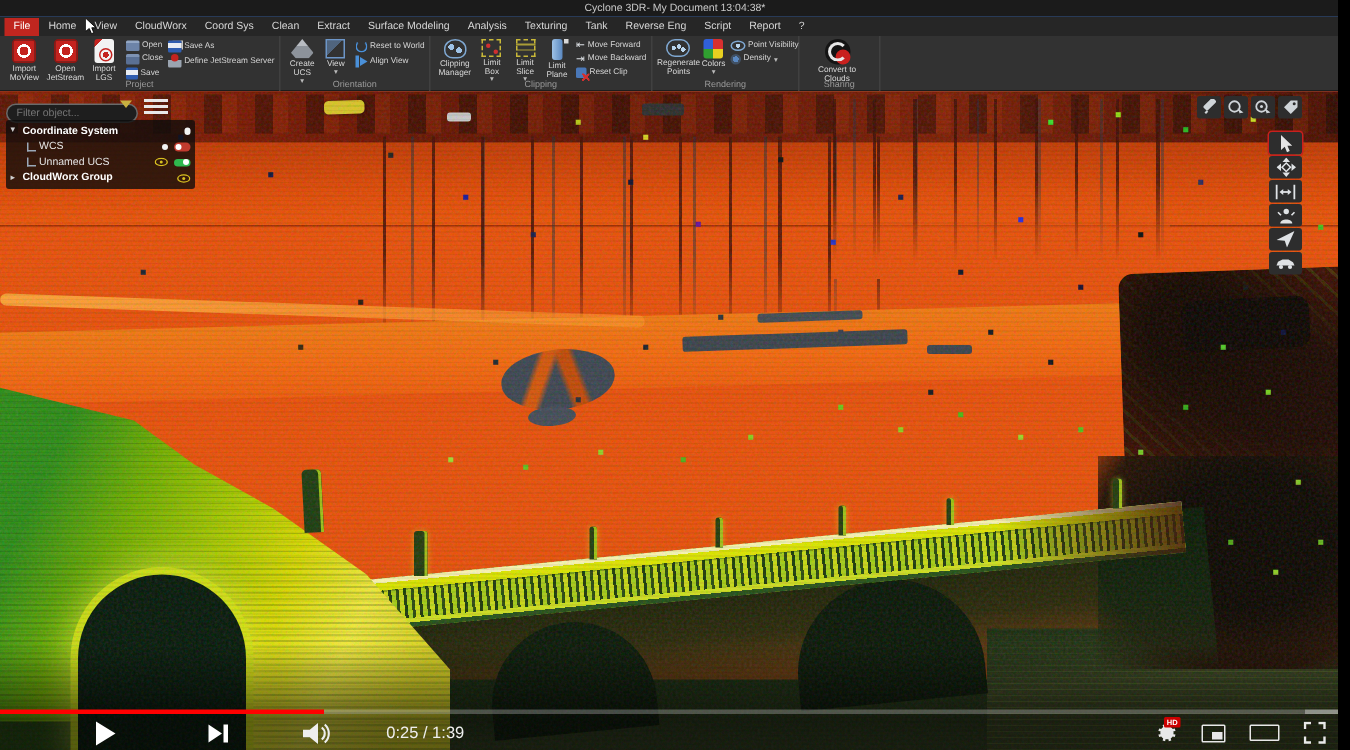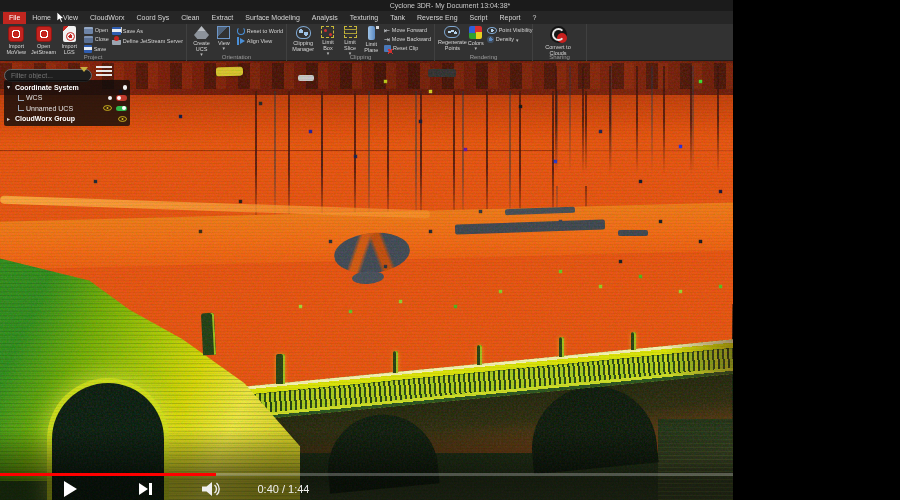--- a/index.html
+++ b/index.html
@@ -1,18 +1,18 @@
 <!DOCTYPE html>
 <html><head>
 <meta charset="utf-8">
 <style>
   * { margin:0; padding:0; box-sizing:border-box; }
   html,body { width:900px; height:500px; background:#000; overflow:hidden; }
   body { font-family:"Liberation Sans","DejaVu Sans",sans-serif; }
-  #app { position:relative; width:733px; height:500px; background:#3b82f6; overflow:hidden; }
+  #app { position:relative; width:892px; height:500px; background:#3b82f6; overflow:hidden; }
 
   
   .titlebar { position:absolute; top:0; left:0; width:900px; height:11px; background:#1b1b1b;
     color:#c9c9c9; font-size:7px; text-align:center; line-height:11px; }
 
   
   .menubar { position:absolute; top:11px; left:0; width:900px; height:13px; background:#262626;
     display:flex; align-items:center; padding-left:3px; }
   .mtab { color:#d6d6d6; font-size:7px; padding:1px 6px; line-height:10px; white-space:nowrap; cursor:default; }
   .mtab.active { background:#c0261f; color:#fff; }
@@ -526,21 +526,21 @@
     <div class="ctl next">
         <span class="t"></span>
         <span class="b"></span>
       </div>
     <div class="ctl vol">
       <svg width="22" height="16" viewBox="0 0 22 16">
           <path d="M2 5.5 h4.5 L12 1 v14 L6.5 10.5 H2 Z" fill="#eee"></path>
           <path d="M14.5 4 a5 5 0 0 1 0 8 M16.5 2 a8 8 0 0 1 0 12" stroke="#eee" stroke-width="1.4" fill="none"></path>
         </svg>
     </div>
-    <div class="time">0:40 / 1:44</div>
+    <div class="time">0:25 / 1:39</div>
     <div class="rctls">
       <div class="ctl">
         <svg width="15" height="15" viewBox="0 0 16 16">
             <path fill="#e8e8e8" d="M8 5.2A2.8 2.8 0 1 0 8 10.8 2.8 2.8 0 0 0 8 5.2zm6.6 4.1l-1.5-.25a5.2 5.2 0 0 0 0-2.1l1.5-.25-.55-1.8-1.45.45A5.2 5.2 0 0 0 11.15 3.9l.45-1.45-1.8-.55-.25 1.5a5.2 5.2 0 0 0-2.1 0l-.25-1.5-1.8.55.45 1.45A5.2 5.2 0 0 0 4.4 5.35L2.95 4.9l-.55 1.8 1.5.25a5.2 5.2 0 0 0 0 2.1l-1.5.25.55 1.8 1.45-.45a5.2 5.2 0 0 0 1.45 1.45l-.45 1.45 1.8.55.25-1.5a5.2 5.2 0 0 0 2.1 0l.25 1.5 1.8-.55-.45-1.45a5.2 5.2 0 0 0 1.45-1.45l1.45.45z"></path>
           </svg>
         <span class="hd-badge">HD</span>
       </div>
       <div class="ctl mini"></div>
       <div class="ctl theater"></div>
       <div class="ctl">

